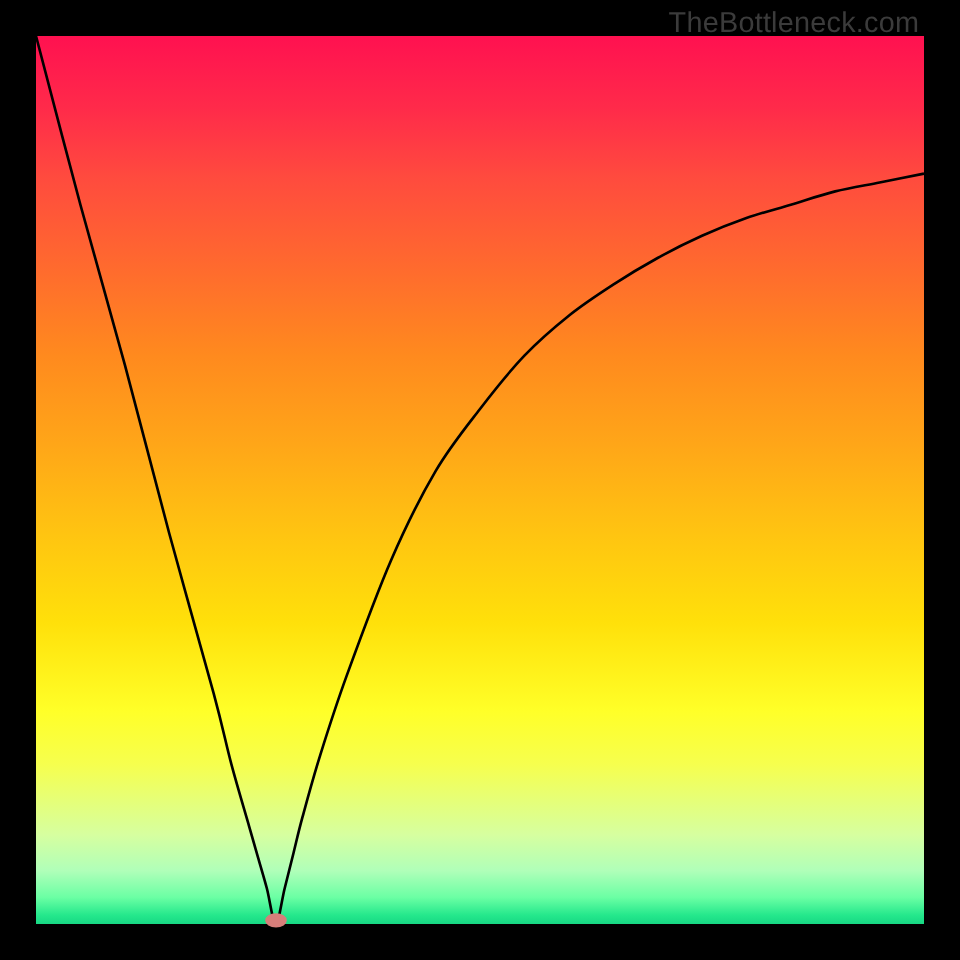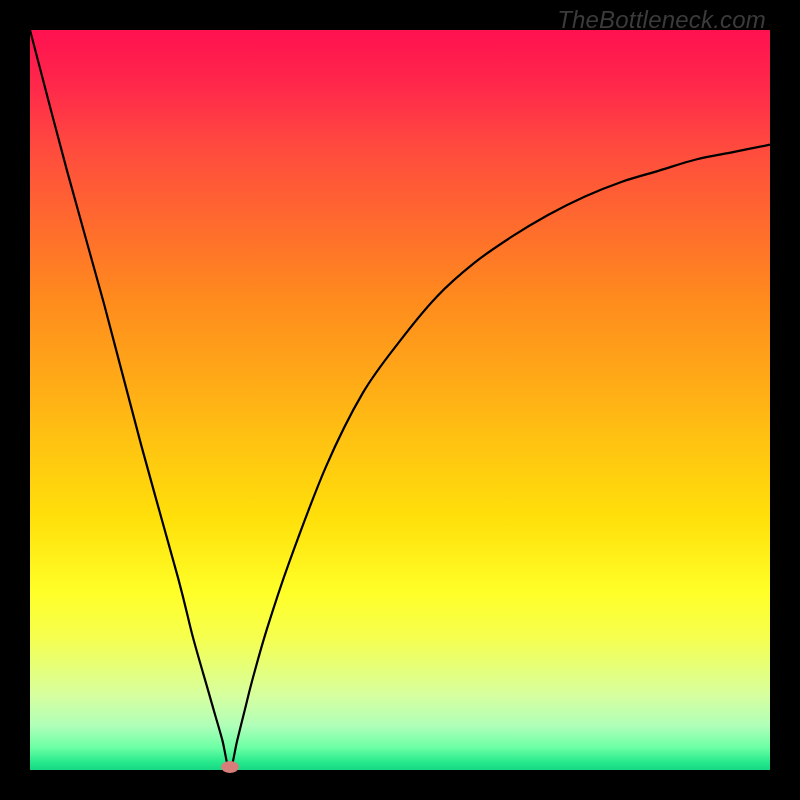--- a/index.html
+++ b/index.html
@@ -44,21 +44,20 @@
   }
   .watermark {
     position: absolute;
     top: 6px;
     right: 34px;
     color: #3b3b3b;
     font-size: 24px;
     font-weight: 500;
     letter-spacing: 0.2px;
     user-select: none;
-    font-style: italic;
   }
   svg.curve {
     position: absolute;
     left: 0;
     top: 0;
     width: 740px;
     height: 740px;
     overflow: visible;
   }
   .marker {

